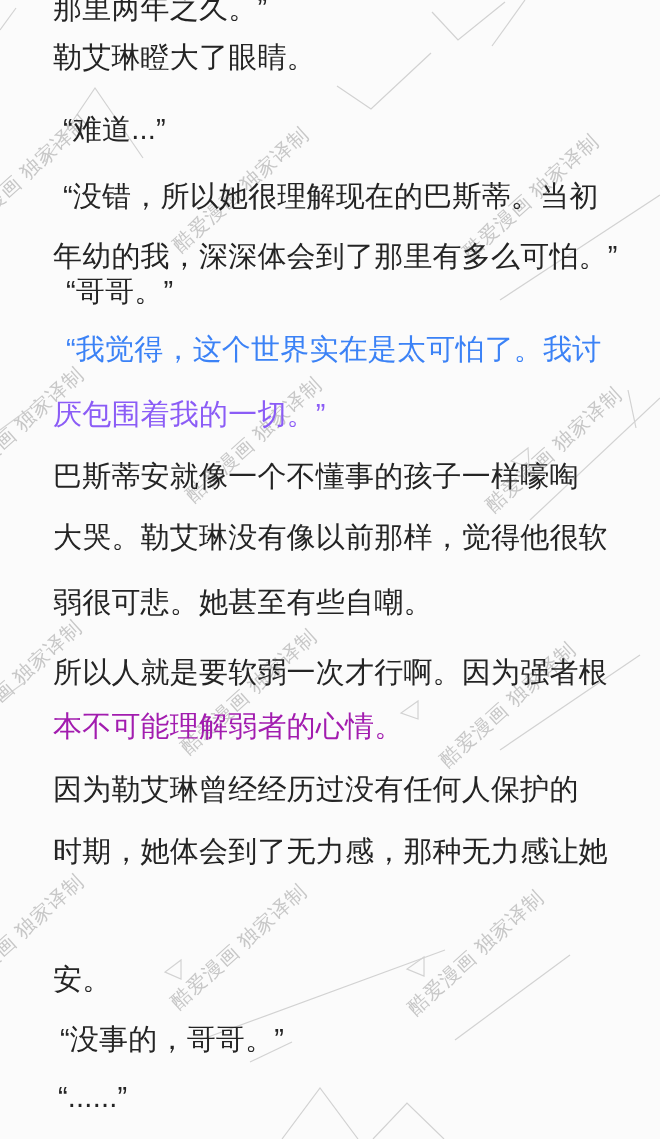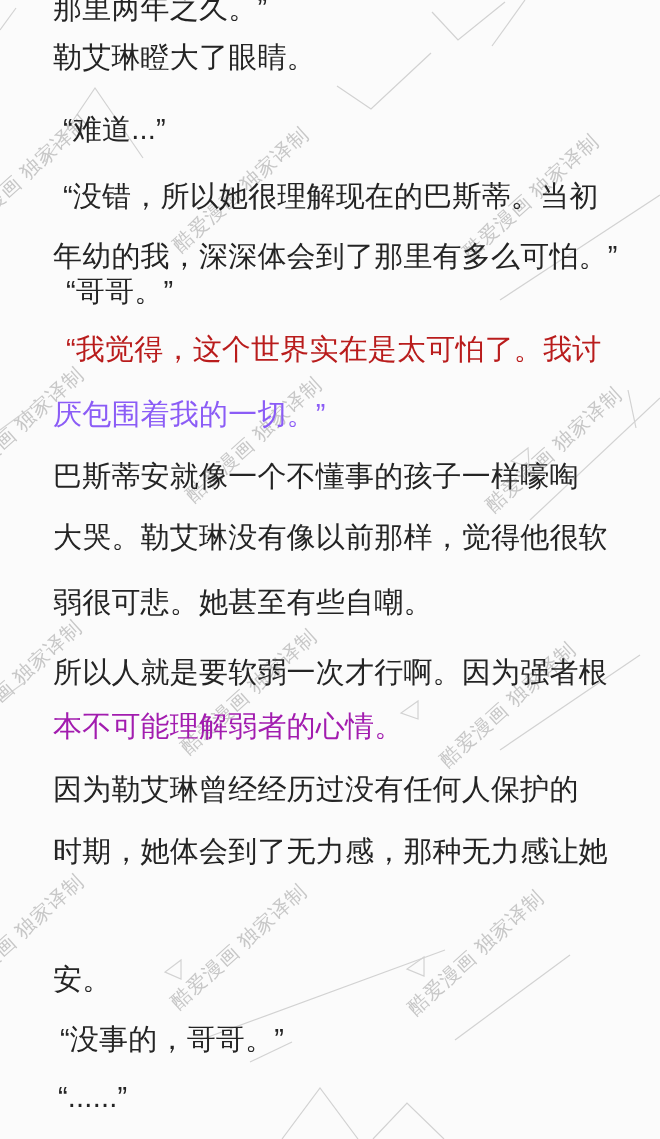--- a/index.html
+++ b/index.html
@@ -100,21 +100,21 @@
     </div>
 
   <div class="text-layer">
 
   <div class="novel-line" style="left: 53px; top: -9px; color: rgb(36, 36, 36);">那里两年之久。”</div>
       <div class="novel-line" style="left: 53px; top: 40px; color: rgb(36, 36, 36);">勒艾琳瞪大了眼睛。</div>
       <div class="novel-line" style="left: 63px; top: 112px; color: rgb(36, 36, 36);">“难道...”</div>
       <div class="novel-line" style="left: 63px; top: 179px; color: rgb(36, 36, 36);">“没错，所以她很理解现在的巴斯蒂。当初</div>
       <div class="novel-line" style="left: 53px; top: 239px; color: rgb(36, 36, 36);">年幼的我，深深体会到了那里有多么可怕。”</div>
       <div class="novel-line" style="left: 66px; top: 274px; color: rgb(36, 36, 36);">“哥哥。”</div>
-      <div class="novel-line" style="left: 66px; top: 332px; color: #b91c1c; text-align: center;">“我觉得，这个世界实在是太可怕了。我讨</div>
+      <div class="novel-line" style="left: 66px; top: 332px; color: #3b82f6; text-align: center;">“我觉得，这个世界实在是太可怕了。我讨</div>
       <div class="novel-line" style="left: 53px; top: 397px; color: #8b5cf6;">厌包围着我的一切。”</div>
       <div class="novel-line" style="left: 53px; top: 459px; color: rgb(36, 36, 36);">巴斯蒂安就像一个不懂事的孩子一样嚎啕</div>
       <div class="novel-line" style="left: 53px; top: 520px; color: rgb(36, 36, 36);">大哭。勒艾琳没有像以前那样，觉得他很软</div>
       <div class="novel-line" style="left: 53px; top: 585px; color: rgb(36, 36, 36);">弱很可悲。她甚至有些自嘲。</div>
       <div class="novel-line" style="left: 53px; top: 647px; color: rgb(36, 36, 36); margin-top: 8px;">所以人就是要软弱一次才行啊。因为强者根</div>
       <div class="novel-line" style="left: 53px; top: 709px; color: #a21caf;">本不可能理解弱者的心情。</div>
       <div class="novel-line" style="left: 53px; top: 772px; color: rgb(36, 36, 36);">因为勒艾琳曾经经历过没有任何人保护的</div>
       <div class="novel-line" style="left: 53px; top: 834px; color: rgb(36, 36, 36);">时期，她体会到了无力感，那种无力感让她</div>
       <div class="novel-line" style="left: 53px; top: 962px; color: rgb(36, 36, 36);">安。</div>
       <div class="novel-line" style="left: 60px; top: 1022px; color: rgb(36, 36, 36);">“没事的，哥哥。”</div>

